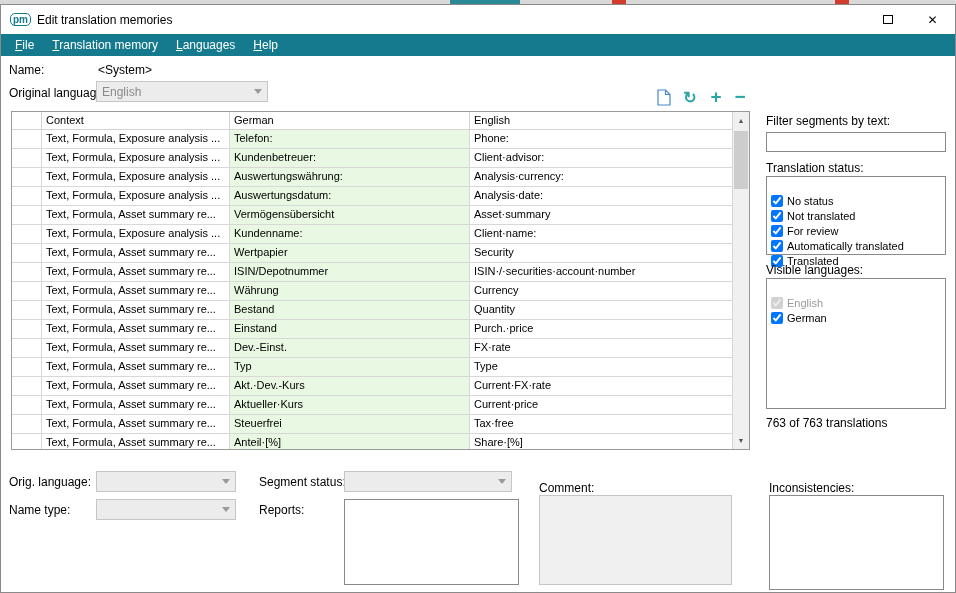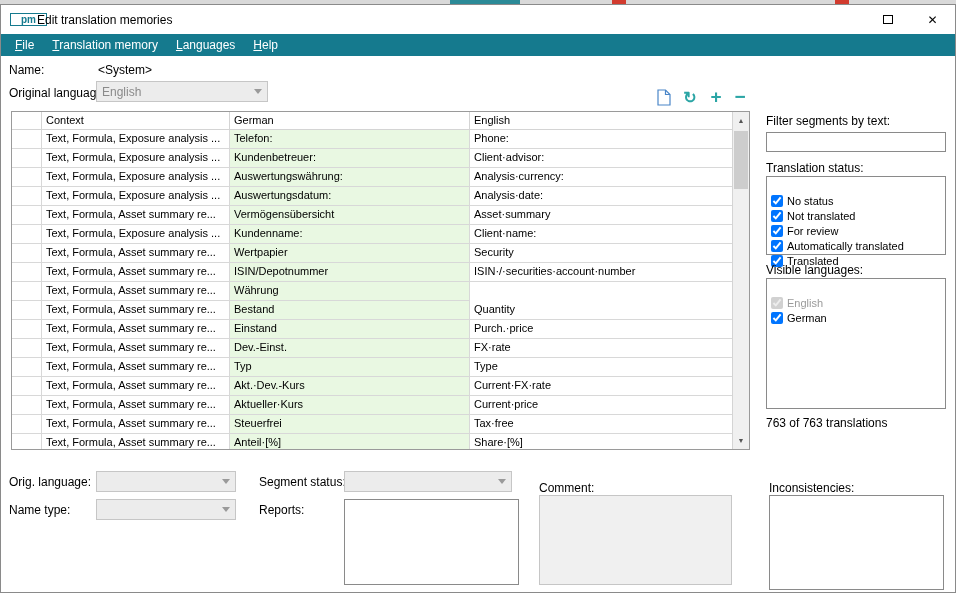--- a/index.html
+++ b/index.html
@@ -9,21 +9,21 @@
   .artifact { position:absolute; top:0; height:4px; }
 
   .window { position:absolute; left:0; top:4px; width:956px; height:589px;
             background:#fff; border:1px solid #8a8a8a; }
 
   
   .titlebar { position:absolute; left:0; top:0; right:0; height:29px; background:#fff;
               display:flex; align-items:center; }
   .app-icon { margin-left:9px; width:20px; height:16px; font-size:10px; font-weight:bold;
               color:#157a8e; display:flex; align-items:center; }
-  .app-icon i { font-style:normal; border:1px solid #157a8e; padding:0 10px; border-radius:0; }
+  .app-icon i { font-style:normal; border:1px solid #157a8e; padding:0 2px; border-radius:5px; }
   .title { margin-left:7px; font-size:12px; color:#000; }
   .win-controls { margin-left:auto; display:flex; height:100%; }
   .win-btn { width:45px; height:100%; display:flex; align-items:center; justify-content:center;
              font-size:12px; color:#000; cursor:default; }
   .max-glyph { width:10px; height:9px; border:1px solid #000; display:inline-block; }
 
   
   .menubar { position:absolute; left:0; top:29px; right:0; height:22px; background:#157a8e;
              display:flex; align-items:center; padding-left:5px; }
   .menu-item { color:#fff; font-size:12px; line-height:22px; padding:0 9px; white-space:nowrap; }
@@ -188,20 +188,21 @@
             <div class="t-row">
               <div class="cell c-gutter"></div>
               <div class="cell c-ctx">Text, Formula, Asset summary re...</div>
               <div class="cell c-de">ISIN/Depotnummer</div>
               <div class="cell c-en">ISIN·/·securities·account·number</div>
             </div>
             <div class="t-row">
               <div class="cell c-gutter"></div>
               <div class="cell c-ctx">Text, Formula, Asset summary re...</div>
               <div class="cell c-de">Währung</div>
+              <div class="cell c-en">Currency</div>
             </div>
             <div class="t-row">
               <div class="cell c-gutter"></div>
               <div class="cell c-ctx">Text, Formula, Asset summary re...</div>
               <div class="cell c-de">Bestand</div>
               <div class="cell c-en">Quantity</div>
             </div>
             <div class="t-row">
               <div class="cell c-gutter"></div>
               <div class="cell c-ctx">Text, Formula, Asset summary re...</div>

